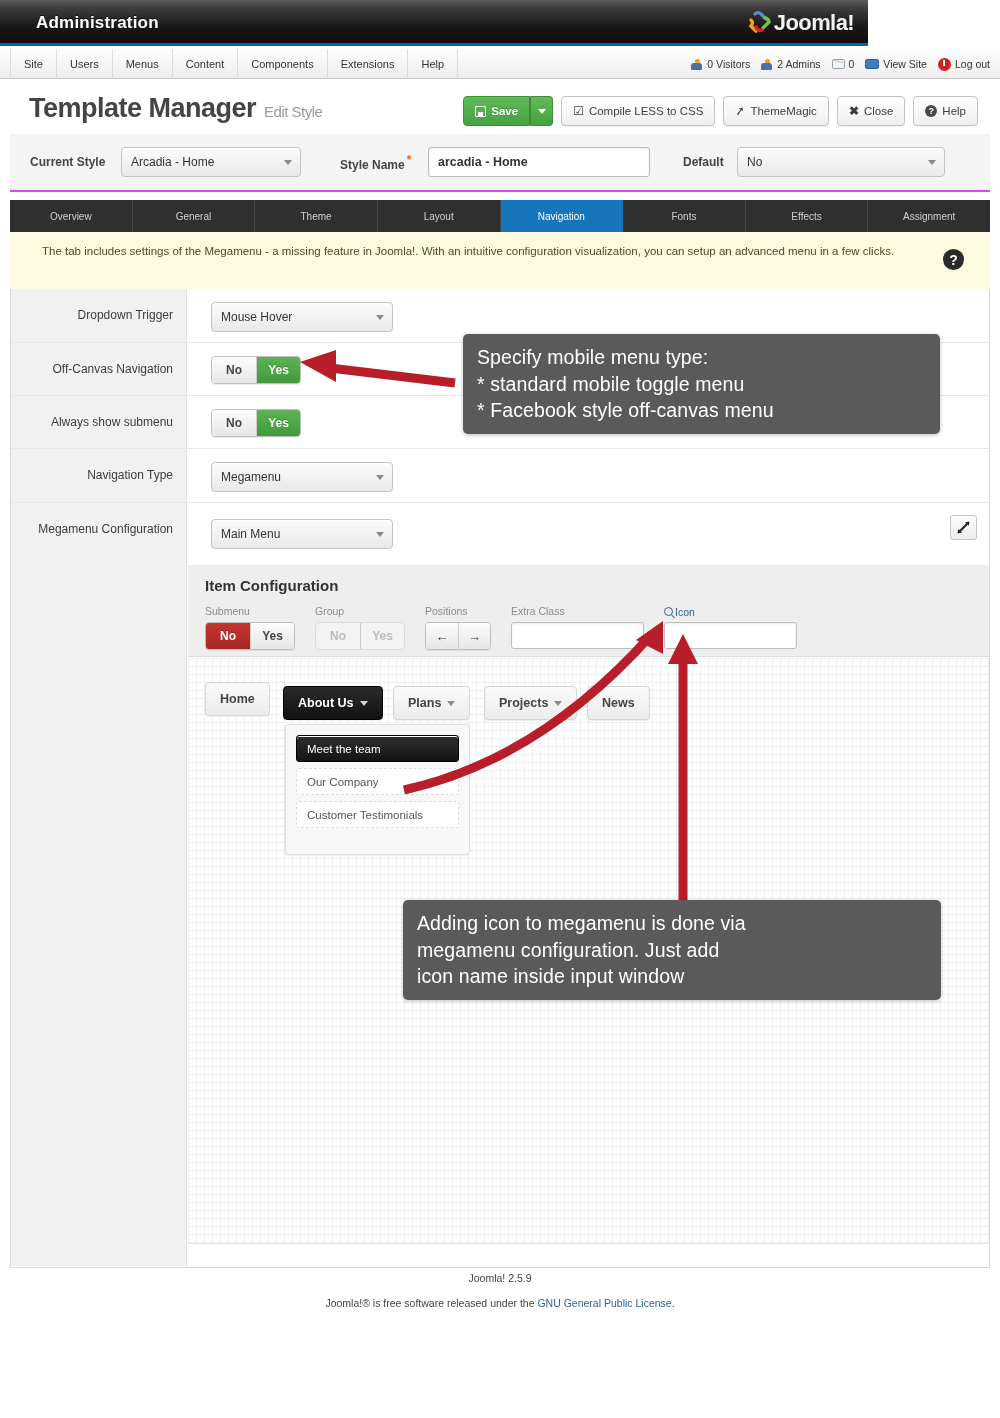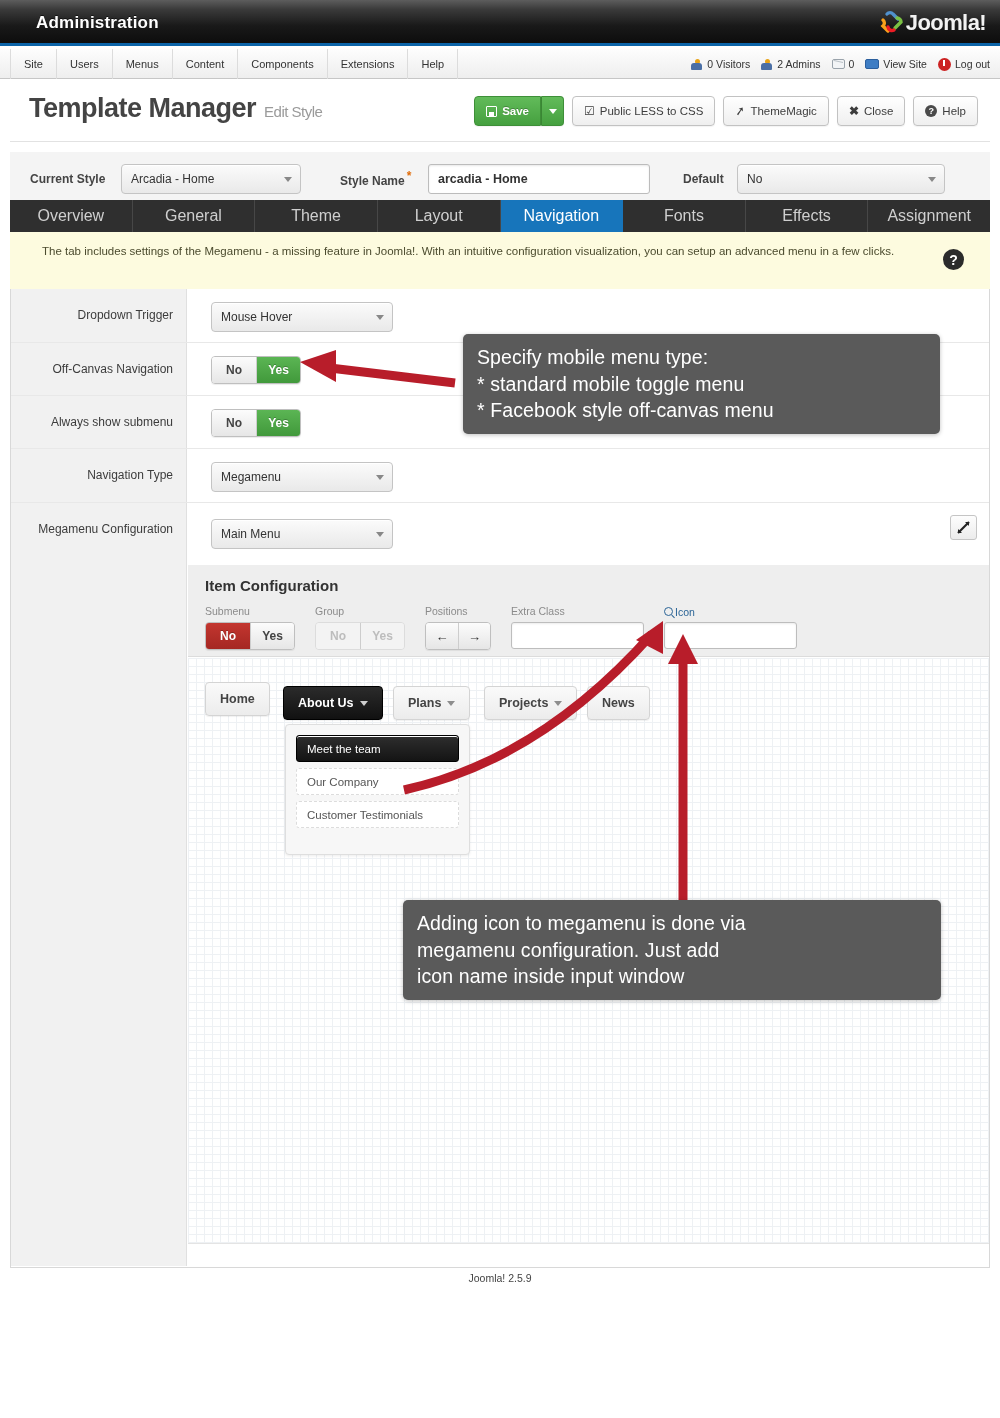--- a/index.html
+++ b/index.html
@@ -8,21 +8,21 @@
     width:1000px; height:1418px;
     background:#ffffff;
     font-family:"Liberation Sans", sans-serif;
     -webkit-font-smoothing:antialiased;
     position:relative;
     overflow:hidden;
   }
 
   
   .topbar{
-    position:absolute; left:0; top:0; width:1000px; height:46px;
+    position:absolute; left:0; top:0; width:868px; height:46px;
     background:linear-gradient(to bottom,#5d5d5d 0%,#3a3a3a 22%,#191919 60%,#0d0d0d 100%);
     border-bottom:3px solid #0c64a8;
   }
   .topbar .admin-title{
     position:absolute; left:36px; top:13px;
     color:#ffffff; font-size:17px; font-weight:bold; letter-spacing:.2px;
     text-shadow:0 -1px 0 rgba(0,0,0,.6);
   }
   .jlogo{ position:absolute; right:14px; top:8px; height:30px; display:flex; align-items:center; gap:1px;}
   .jlogo .jmark{ width:26px; height:26px; position:relative;}
@@ -85,22 +85,22 @@
   .caret-d{ width:0;height:0;border-left:4px solid transparent;border-right:4px solid transparent;border-top:5px solid currentColor;}
   .ico-disk{width:11px;height:11px;border:1.6px solid #fff;border-radius:1px;position:relative;display:inline-block;}
   .ico-disk:after{content:"";position:absolute;left:2px;bottom:0;width:5px;height:4px;background:#fff;}
   .ico-check{ font-size:12px; line-height:1; }
   .ico-wand{ font-size:12px; line-height:1; transform:rotate(-10deg); display:inline-block;}
   .ico-x{ font-size:12px; font-weight:bold; line-height:1;}
   .ico-qm{ width:12px;height:12px;border-radius:50%;background:#4a4a4a;color:#fff;font-size:9px;font-weight:bold;display:flex;align-items:center;justify-content:center;}
 
   
   .stylerow{
-    position:absolute; left:10px; top:152px; width:980px; height:58px;
-    background:#f4f4f4; border-bottom:5px solid #d946ef;
+    position:absolute; left:10px; top:134px; width:980px; height:58px;
+    background:#f4f4f4; border-bottom:2px solid #d946ef;
     display:flex; align-items:center;
   }
   .lbl{ font-size:12px; font-weight:bold; color:#444; }
   .req{ color:#e06c0a; font-size:12px; vertical-align:super; margin-left:2px;}
   .sel{
     height:30px; border:1px solid #c4c4c4; border-radius:4px;
     background:linear-gradient(to bottom,#fbfbfb 0%,#e9e9e9 100%);
     font-size:12px; color:#333; display:flex; align-items:center; padding:0 9px;
     position:relative; cursor:pointer; box-shadow:inset 0 1px 0 #fff;
   }
@@ -112,21 +112,21 @@
     box-shadow:inset 0 1px 2px rgba(0,0,0,.09); cursor:text;
   }
 
   
   .tabs{
     position:absolute; left:10px; top:200px; width:980px; height:32px;
     background:#2f2f2f; display:flex;
   }
   .tab{
     flex:1; height:32px; display:flex; align-items:center; justify-content:center;
-    font-size:16px; color:#cfcfcf; border-right:1px solid #474747; cursor:pointer;
+    font-size:10px; color:#cfcfcf; border-right:1px solid #474747; cursor:pointer;
   }
   .tab.active{ background:#1775bb; color:#fff; border-right-color:#1775bb;}
   .tab:last-child{ border-right:none;}
 
   
   .notice{
     position:absolute; left:10px; top:232px; width:980px; height:68px;
     background:#fdfbdf; border-bottom:1px solid #e8e3b4;
   }
   .notice .ntxt{
@@ -303,21 +303,21 @@
       <div class="btn btn-save">
         <span class="ico-disk"></span>
         <span>Save</span>
       </div>
       <div class="btn btn-save-caret">
         <span class="caret-d"></span>
       </div>
     </div>
     <div class="btn">
       <span class="ico-check">☑</span>
-      <span>Public LESS to CSS</span>
+      <span>Compile LESS to CSS</span>
     </div>
     <div class="btn">
       <span class="ico-wand">➚</span>
       <span>ThemeMagic</span>
     </div>
     <div class="btn">
       <span class="ico-x">✖</span>
       <span>Close</span>
     </div>
     <div class="btn">
@@ -521,13 +521,16 @@
 </div>
 
 <div class="callout" style="left:403px;top:900px;width:538px;">
   <div>Adding icon to megamenu is done via</div>
   <div>megamenu configuration. Just add</div>
   <div>icon name inside input window</div>
 </div>
 
 <div class="footer">
   <div class="f1">Joomla! 2.5.9</div>
+  <div class="f2">
+    <span>Joomla!® is free software released under the </span><a href="#">GNU General Public License</a><span>.</span>
+  </div>
 </div>
 
 </body></html>

